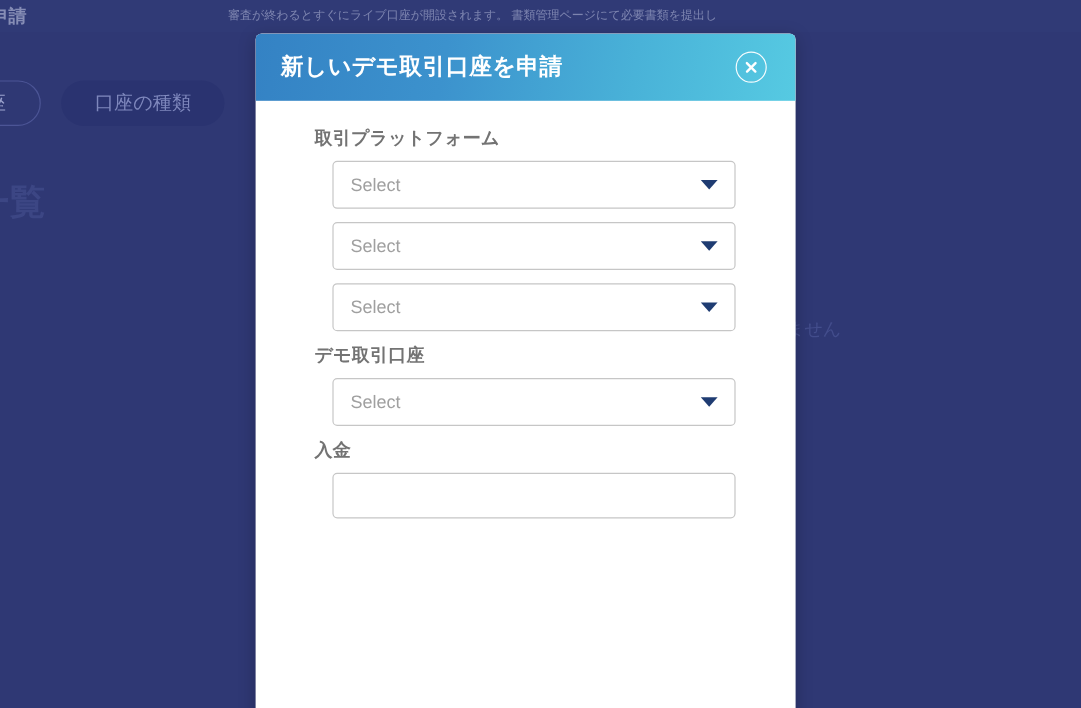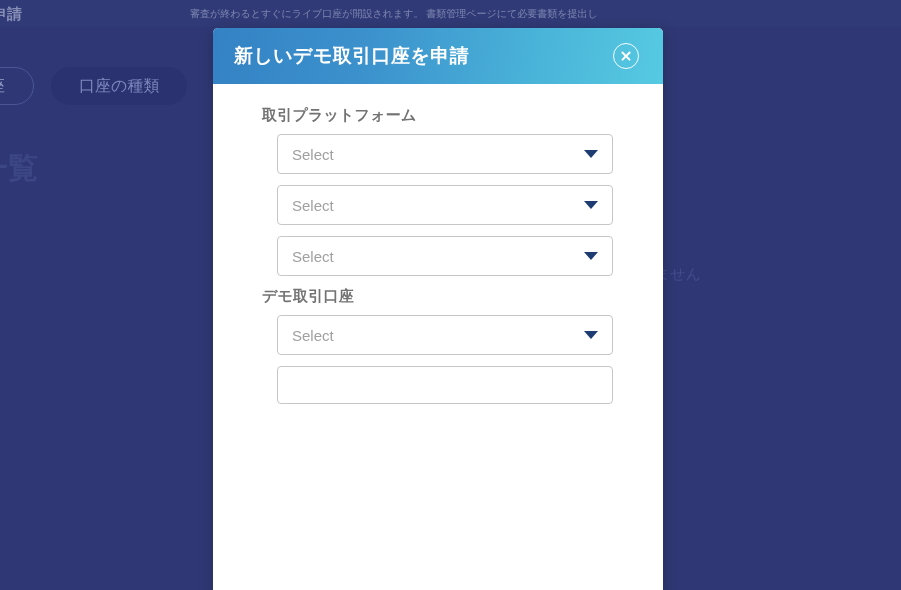--- a/index.html
+++ b/index.html
@@ -278,19 +278,20 @@
       <div class="field-label">デモ取引口座</div>
       <div class="field-control-wrap">
         <div class="select-control">
           <span class="select-placeholder">Select</span>
           <span class="select-caret"></span>
         </div>
       </div>
     </div>
 
     <div class="field">
+      <div class="field-label">入金</div>
       <div class="field-control-wrap">
         <input class="text-control" type="text" placeholder="" style="">
       </div>
     </div>
 
   </div>
 </div>
 
 </body></html>

